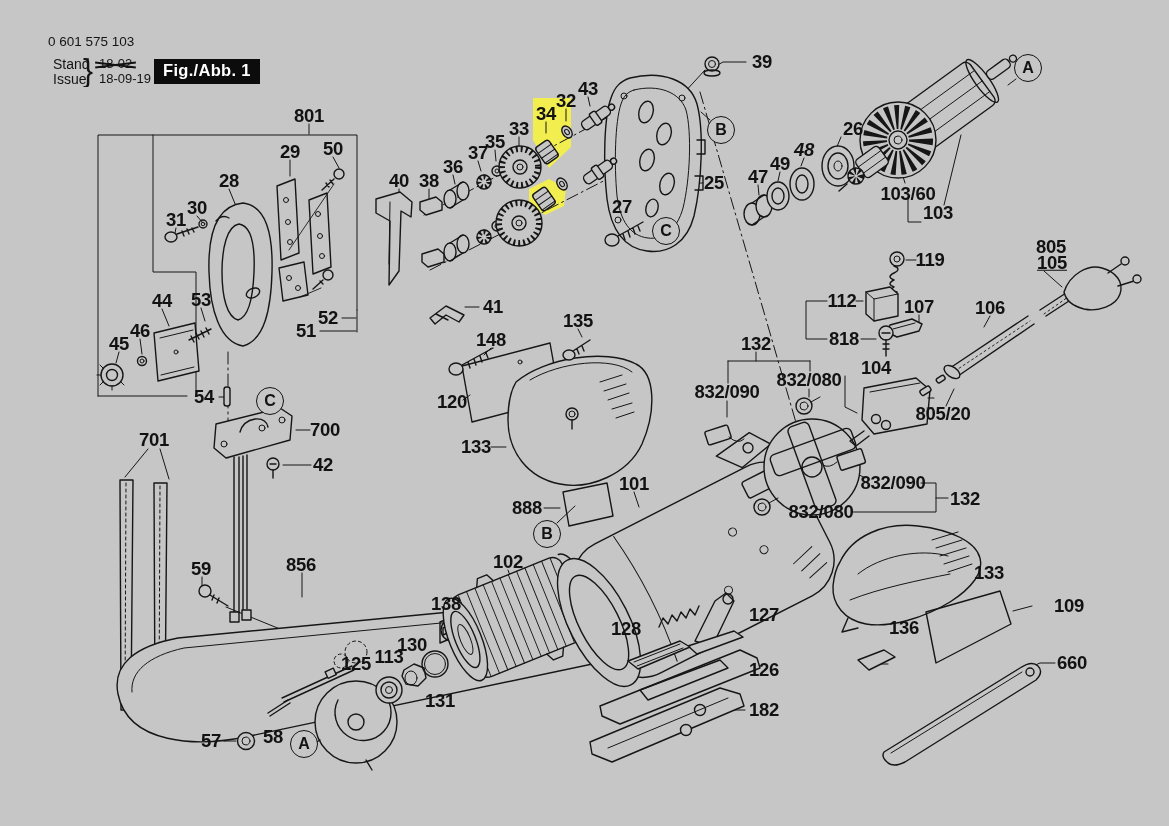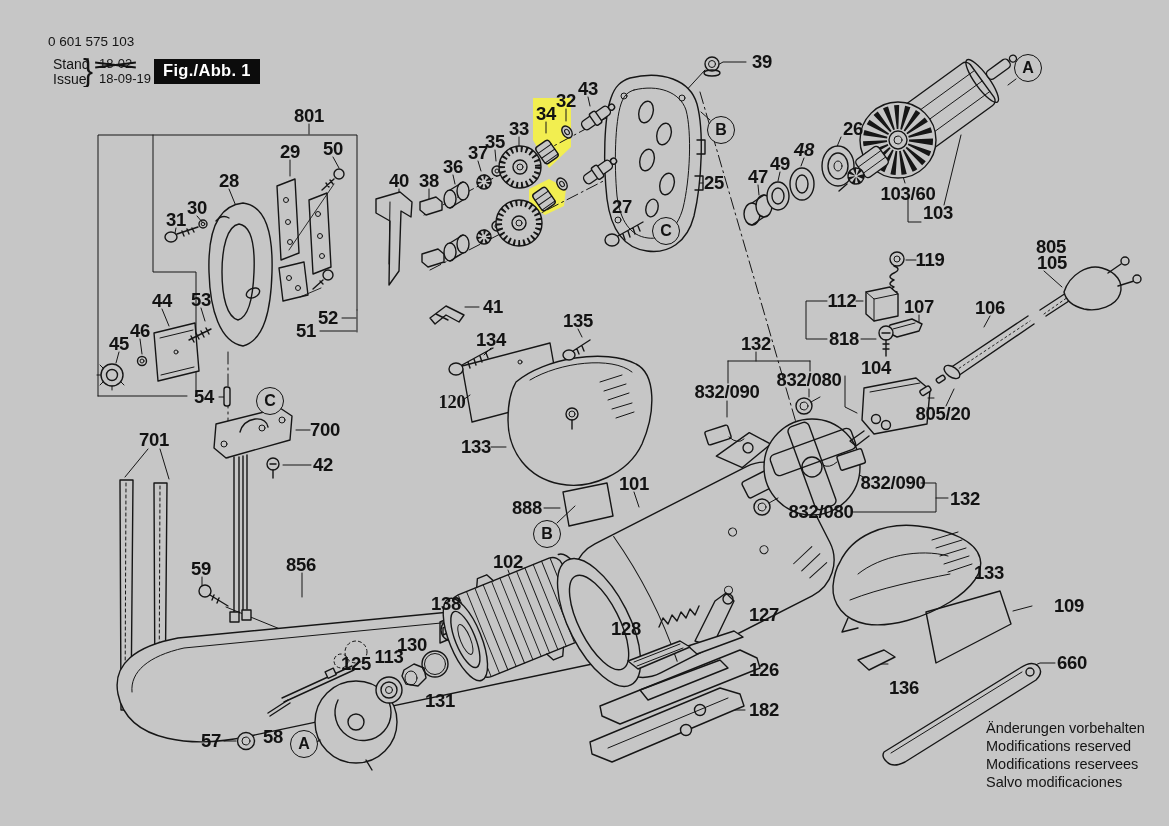--- a/index.html
+++ b/index.html
@@ -423,22 +423,22 @@
       <div class="plabel" style="left: 273px; top: 737px;">58</div>
       <div class="plabel" style="left: 356px; top: 664px;">125</div>
       <div class="plabel" style="left: 389px; top: 657px;">113</div>
       <div class="plabel" style="left: 412px; top: 645px;">130</div>
       <div class="plabel" style="left: 440px; top: 701px;">131</div>
       <div class="plabel" style="left: 446px; top: 604px;">138</div>
       <div class="plabel" style="left: 508px; top: 562px;">102</div>
       <div class="plabel" style="left: 527px; top: 508px;">888</div>
       <div class="plabel" style="left: 634px; top: 484px;">101</div>
       <div class="plabel" style="left: 476px; top: 447px;">133</div>
-      <div class="plabel" style="left: 452px; top: 402px; font-family: Liberation Serif, serif;">120</div>
-      <div class="plabel" style="left: 491px; top: 340px;">134</div>
+      <div class="plabel" style="left: 452px; top: 402px;">120</div>
+      <div class="plabel" style="left: 491px; top: 340px;">148</div>
       <div class="plabel" style="left: 578px; top: 321px;">135</div>
       <div class="plabel" style="left: 493px; top: 307px;">41</div>
       <div class="plabel" style="left: 399px; top: 181px;">40</div>
       <div class="plabel" style="left: 429px; top: 181px;">38</div>
       <div class="plabel" style="left: 453px; top: 167px;">36</div>
       <div class="plabel" style="left: 478px; top: 153px;">37</div>
       <div class="plabel" style="left: 495px; top: 142px;">35</div>
       <div class="plabel" style="left: 519px; top: 129px;">33</div>
       <div class="plabel hl" style="left: 546px; top: 114px;">34</div>
       <div class="plabel" style="left: 566px; top: 101px;">32</div>
@@ -446,50 +446,44 @@
       <div class="plabel" style="left: 762px; top: 62px;">39</div>
       <div class="plabel" style="left: 714px; top: 183px;">25</div>
       <div class="plabel" style="left: 622px; top: 207px;">27</div>
       <div class="plabel" style="left: 817px; top: 129px; margin-left: 36px;">26</div>
       <div class="plabel" style="left: 804px; top: 150px; font-style: italic;">48</div>
       <div class="plabel" style="left: 780px; top: 164px;">49</div>
       <div class="plabel" style="left: 758px; top: 177px;">47</div>
       <div class="plabel" style="left: 908px; top: 194px;">103/60</div>
       <div class="plabel" style="left: 938px; top: 213px;">103</div>
       <div class="plabel" style="left: 1051px; top: 247px;">805</div>
-      <div class="plabel" style="left: 1052px; top: 263px;">105</div>
+      <div class="plabel" style="left: 1052px; top: 263px; text-decoration: underline;">105</div>
       <div class="plabel" style="left: 930px; top: 260px;">119</div>
       <div class="plabel" style="left: 842px; top: 301px;">112</div>
       <div class="plabel" style="left: 919px; top: 307px;">107</div>
       <div class="plabel" style="left: 844px; top: 339px;">818</div>
       <div class="plabel" style="left: 876px; top: 368px;">104</div>
       <div class="plabel" style="left: 990px; top: 308px;">106</div>
       <div class="plabel" style="left: 943px; top: 414px;">805/20</div>
       <div class="plabel" style="left: 756px; top: 344px;">132</div>
       <div class="plabel" style="left: 727px; top: 392px;">832/090</div>
       <div class="plabel" style="left: 809px; top: 380px;">832/080</div>
       <div class="plabel" style="left: 893px; top: 483px;">832/090</div>
       <div class="plabel" style="left: 965px; top: 499px;">132</div>
       <div class="plabel" style="left: 821px; top: 512px;">832/080</div>
       <div class="plabel" style="left: 626px; top: 629px;">128</div>
       <div class="plabel" style="left: 764px; top: 615px; text-align: center;">127</div>
       <div class="plabel" style="left: 764px; top: 670px;">126</div>
       <div class="plabel" style="left: 764px; top: 710px;">182</div>
       <div class="plabel" style="left: 989px; top: 573px;">133</div>
       <div class="plabel" style="left: 1049px; top: 606px; margin-left: 20px;">109</div>
-      <div class="plabel" style="left: 904px; top: 688px; text-align: center;">136</div>
+      <div class="plabel" style="left: 904px; top: 628px; text-align: center;">136</div>
       <div class="plabel" style="left: 1072px; top: 663px;">660</div>
       <div class="refcircle" style="left: 1028px; top: 68px;">A</div>
       <div class="refcircle" style="left: 721px; top: 130px;">B</div>
       <div class="refcircle" style="left: 666px; top: 231px;">C</div>
       <div class="refcircle" style="left: 270px; top: 401px;">C</div>
       <div class="refcircle" style="left: 547px; top: 534px;">B</div>
       <div class="refcircle" style="left: 304px; top: 744px;">A</div>
     </div>
 
-  <div class="footnotes">
-    <div>Änderungen vorbehalten</div>
-    <div>Modifications reserved</div>
-    <div>Modifications reservees</div>
-    <div>Salvo modificaciones</div>
-  </div>
 
 </div>
 
 </body></html>

